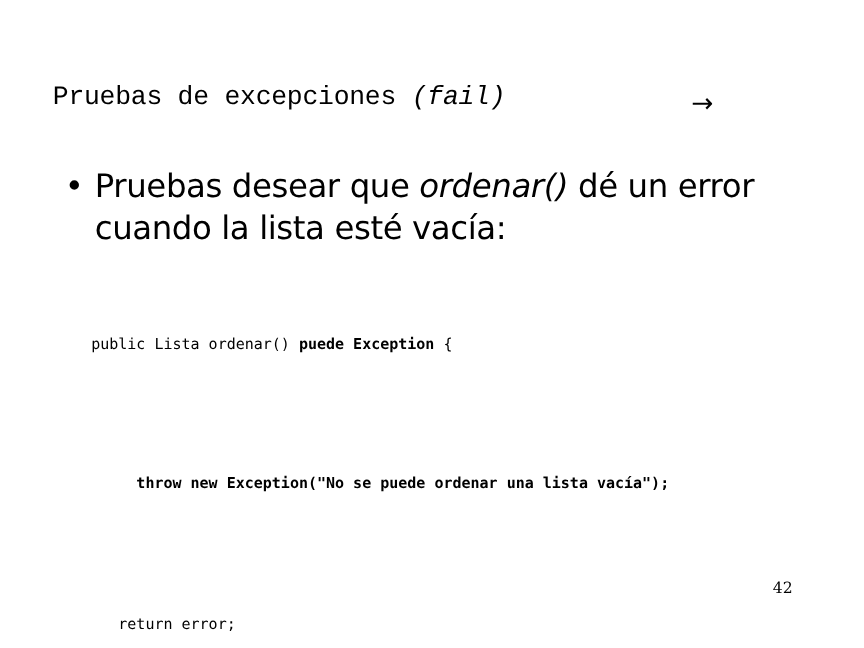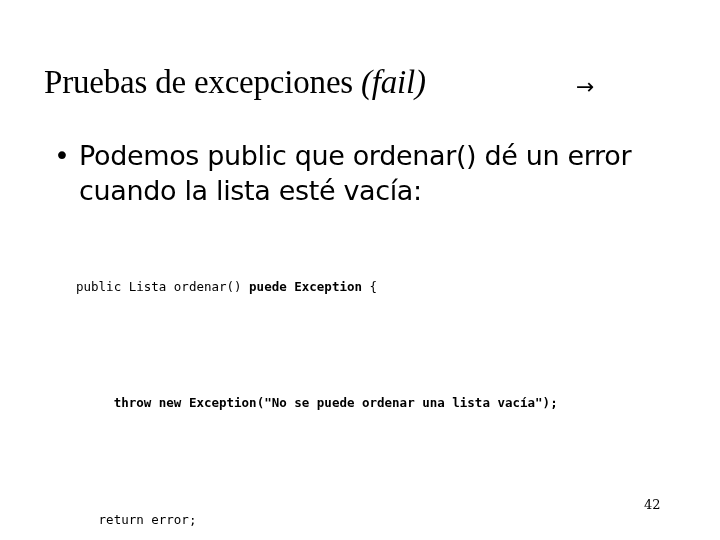--- a/index.html
+++ b/index.html
@@ -20,22 +20,22 @@
     height: 540px;
     background: #ffffff;
   }
 
   
   #slide-title {
     position: absolute;
     left: 44px;
     top: 63px;
     width: 600px;
-    font-family: Liberation Serif, serif;
-    font-size: 33px;
+    font-family: Liberation Mono, monospace;
+    font-size: 22px;
     line-height: 38px;
     font-weight: 400;
     letter-spacing: -0.2px;
     white-space: nowrap;
     color: #000000;
   }
   #slide-title .italic {
     font-style: italic;
   }
 
@@ -68,20 +68,21 @@
     color: #000000;
   }
   .bullet-marker {
     position: absolute;
     left: 8px;
     top: 0;
     font-size: 27px;
     line-height: 35px;
   }
   .bullet-item .italic {
+    font-style: italic;
     margin-top: 48px;
   }
 
   
   #code-block {
     position: absolute;
     left: 76px;
     top: 238px;
     font-family: "DejaVu Sans Mono", "Liberation Mono", monospace;
     font-size: 12.5px;
@@ -97,41 +98,41 @@
   }
   #code-block .r {
     font-weight: normal;
     text-align: center;
   }
 
   
   #page-number {
     position: absolute;
     left: 644px;
-    top: 497px;
+    top: 483px;
     font-family: "DejaVu Serif", "Liberation Serif", serif;
     font-size: 13px;
     line-height: 16px;
     color: #000000;
   }
 </style>
 </head>
 <body>
 
 <div id="slide">
 
   <div id="slide-title">
     <span>Pruebas de excepciones </span><span class="italic">(fail)</span>
   </div>
 
   <div id="title-arrow">→</div>
 
   <div id="bullet-list">
     <div class="bullet-item">
-      <span class="bullet-marker">•</span><span>Podemos public que </span><span class="italic">ordenar()</span><span> dé un error cuando la lista esté vacía:</span>
+      <span class="bullet-marker">•</span><span>Pruebas desear que </span><span class="italic">ordenar()</span><span> dé un error cuando la lista esté vacía:</span>
     </div>
   </div>
 
   <div id="code-block">
     <div class="code-line"><span class="r"></span><span class="r">public Lista ordenar() </span><span class="b">puede Exception</span><span class="r"> {</span></div>
     <div class="code-line"><span class="r">   </span></div>
     <div class="code-line"><span class="r">     </span><span class="b">throw new Exception("No se puede ordenar una lista vacía");</span></div>
     <div class="code-line"><span class="r">   </span></div>
     <div class="code-line"><span class="r">   </span><span class="r">return error;</span></div>
     

